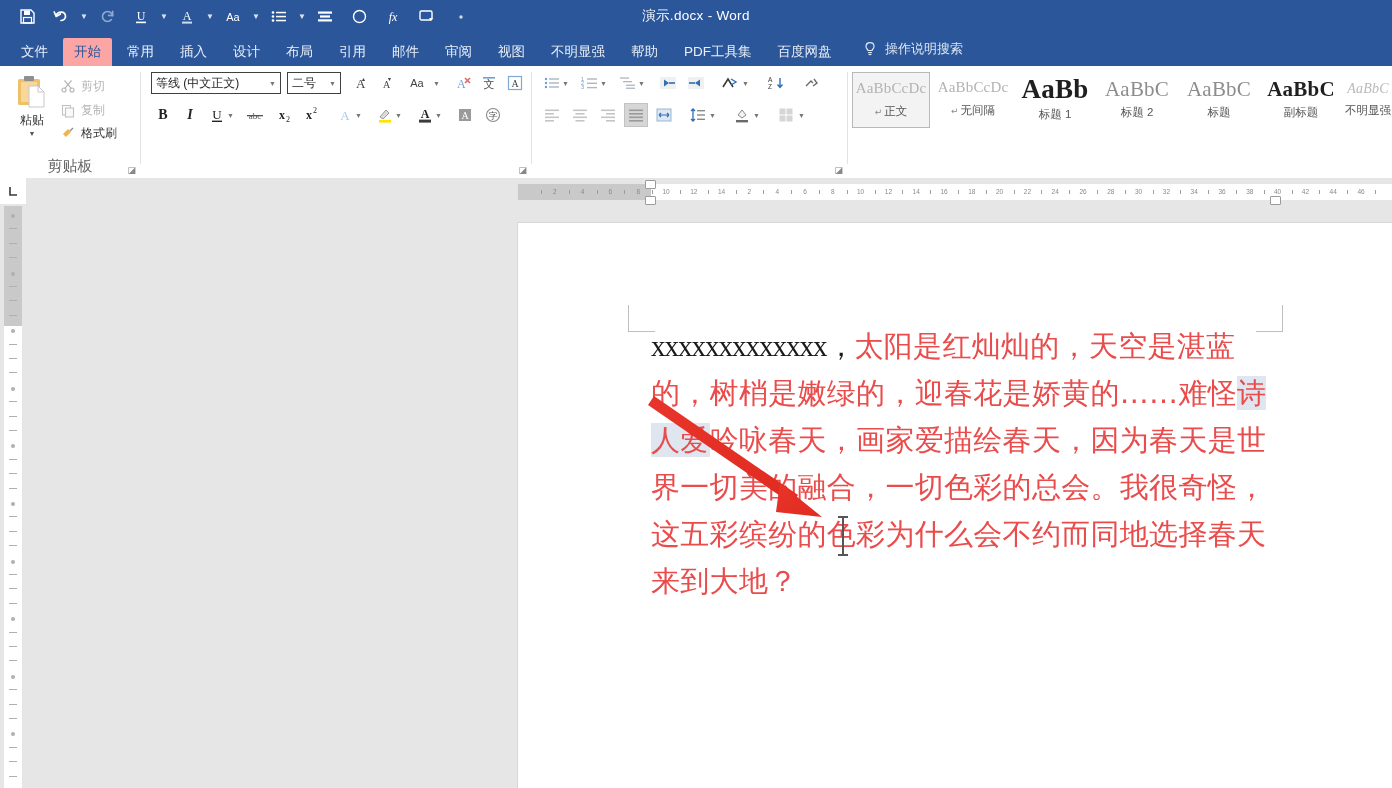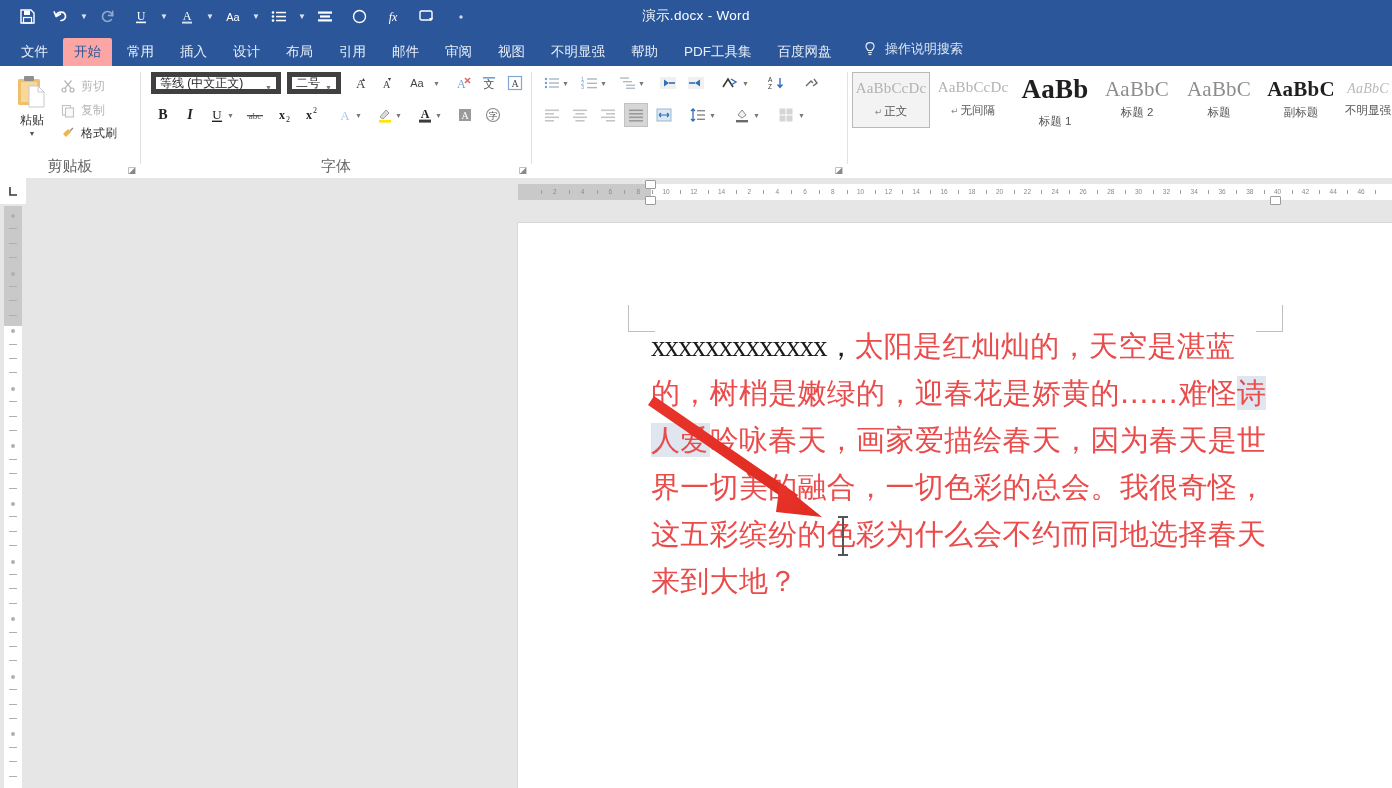--- a/index.html
+++ b/index.html
@@ -77,21 +77,21 @@
   .smallcmd{
     position:absolute;display:flex;align-items:center;gap:5px;
     font-size:12px;color:#b5b5b5;height:20px;cursor:default;
   }
   .smallcmd.enabled{color:#333;}
   .smallcmd .si{width:16px;height:16px;display:flex;align-items:center;justify-content:center;}
 
   
   #g-font{left:141px;width:390px;}
   .fontname, .fontsize{
-    position:absolute;top:6px;height:22px;border:5px solid #404040;background:#fff;
+    position:absolute;top:6px;height:22px;border:1px solid #404040;background:#fff;
     display:flex;align-items:center;font-size:12px;color:#222;box-sizing:border-box;
   }
   .fontname{left:10px;width:130px;padding-left:4px;}
   .fontsize{left:146px;width:54px;padding-left:4px;}
   .combocaret{position:absolute;right:4px;top:7px;font-size:7px;color:#777;}
   .ibtn{
     position:absolute;display:flex;align-items:center;justify-content:center;
     cursor:default;color:#444;
   }
   .ibtn.sq{width:24px;height:24px;}
@@ -471,21 +471,20 @@
           <text x="9" y="13" font-size="10" font-family="Liberation Serif, serif" fill="#fff" text-anchor="middle">A</text>
         </svg>
       </div>
       <div class="ibtn sq" style="left:340px;top:37px;">
         <svg width="18" height="18" viewBox="0 0 18 18">
           <circle cx="9" cy="9" r="6.5" fill="none" stroke="#8a8a8a" stroke-width="1.1"></circle>
           <text x="9" y="12.5" font-size="9" font-family="DejaVu Sans, sans-serif" fill="#555" text-anchor="middle">字</text>
         </svg>
       </div>
 
-      <div class="glabel">字体</div>
       <div class="launcher" style="right:4px;">◪</div>
     </div>
     <div class="sep" style="left:531px;"></div>
 
     <div class="rgroup" id="g-para">
       <div class="ibtn sq" style="left:8px;top:5px;">
         <svg width="18" height="18" viewBox="0 0 18 18">
           <circle cx="3" cy="5" r="1.2" fill="#6f9fd8"></circle>
             <rect x="6" y="4.3" width="10" height="1.4" fill="#aab7c4"></rect>
           <circle cx="3" cy="9" r="1.2" fill="#6f9fd8"></circle>
@@ -636,21 +635,21 @@
 
       <div class="stylecard" style="left:86px;">
         <div class="prev">AaBbCcDc</div>
         <div class="nm">
           <span class="pmark">↵</span><span>无间隔</span>
         </div>
       </div>
 
       <div class="stylecard" style="left:168px;">
         <div class="prev" style="font-size:27px;color:#1f1f1f;margin-top:2px;font-weight:bold;">AaBb</div>
-        <div class="nm" style="margin-top:9px;">标题 1</div>
+        <div class="nm" style="margin-top:2px;">标题 1</div>
       </div>
 
       <div class="stylecard" style="left:250px;">
         <div class="prev" style="font-size:21px;color:#8d8d8d;margin-top:5px;">AaBbC</div>
         <div class="nm" style="margin-top:3px;">标题 2</div>
       </div>
 
       <div class="stylecard" style="left:332px;">
         <div class="prev" style="font-size:21px;color:#8d8d8d;margin-top:5px;">AaBbC</div>
         <div class="nm" style="margin-top:3px;">标题</div>

